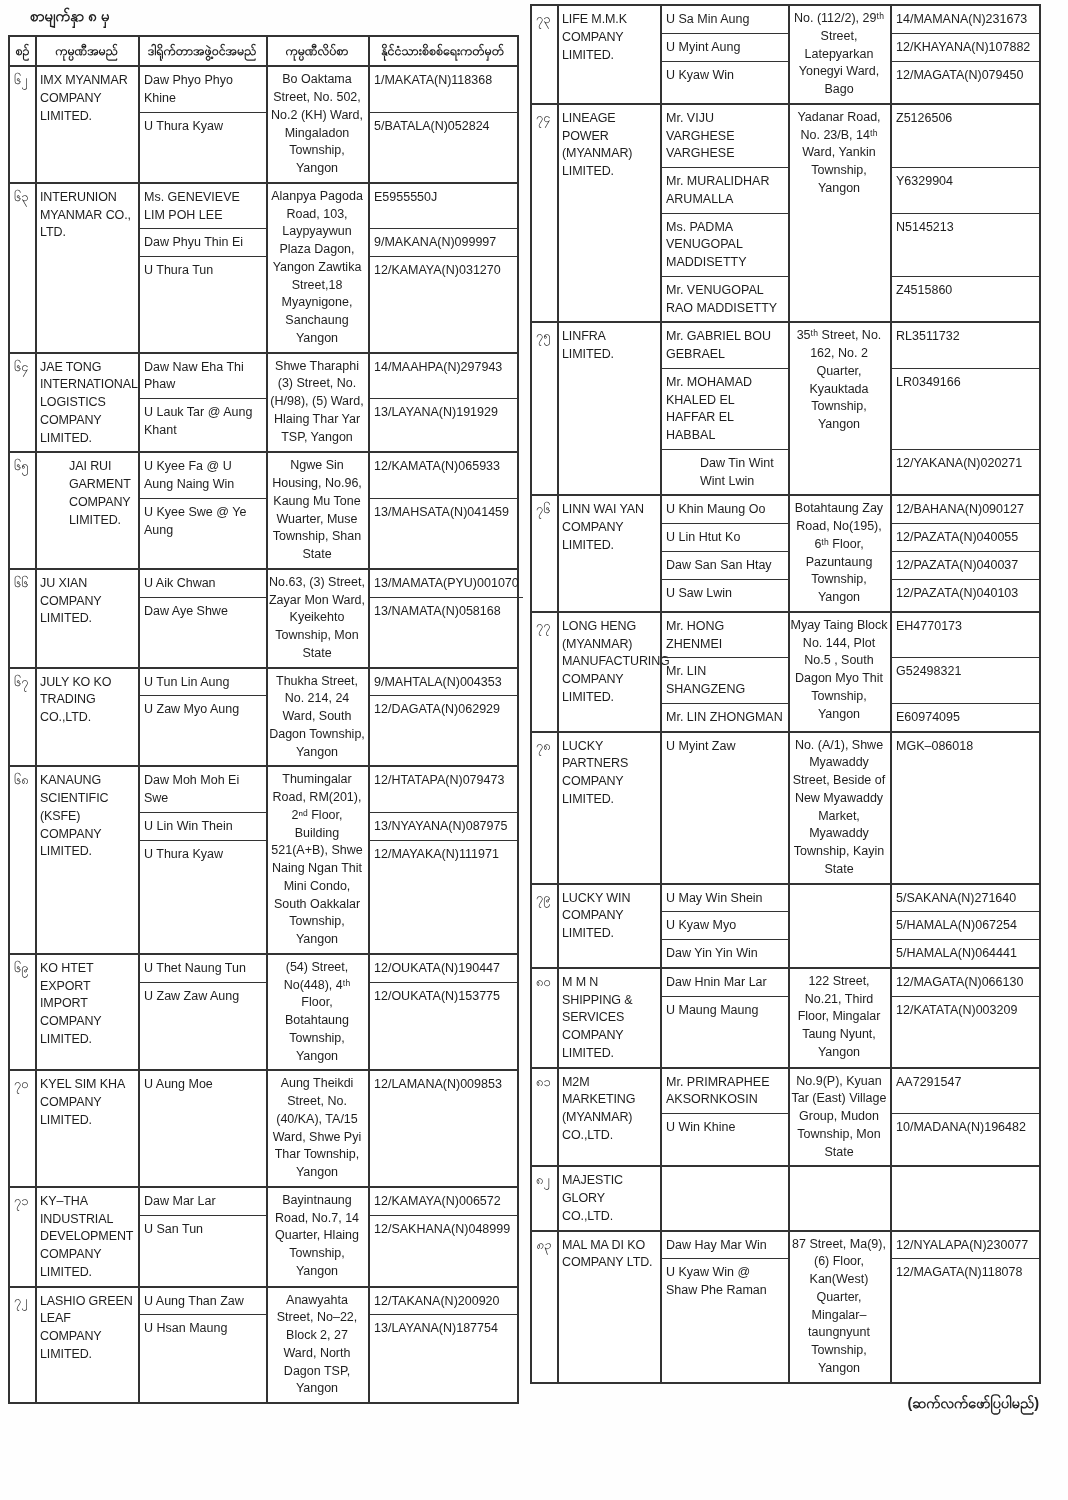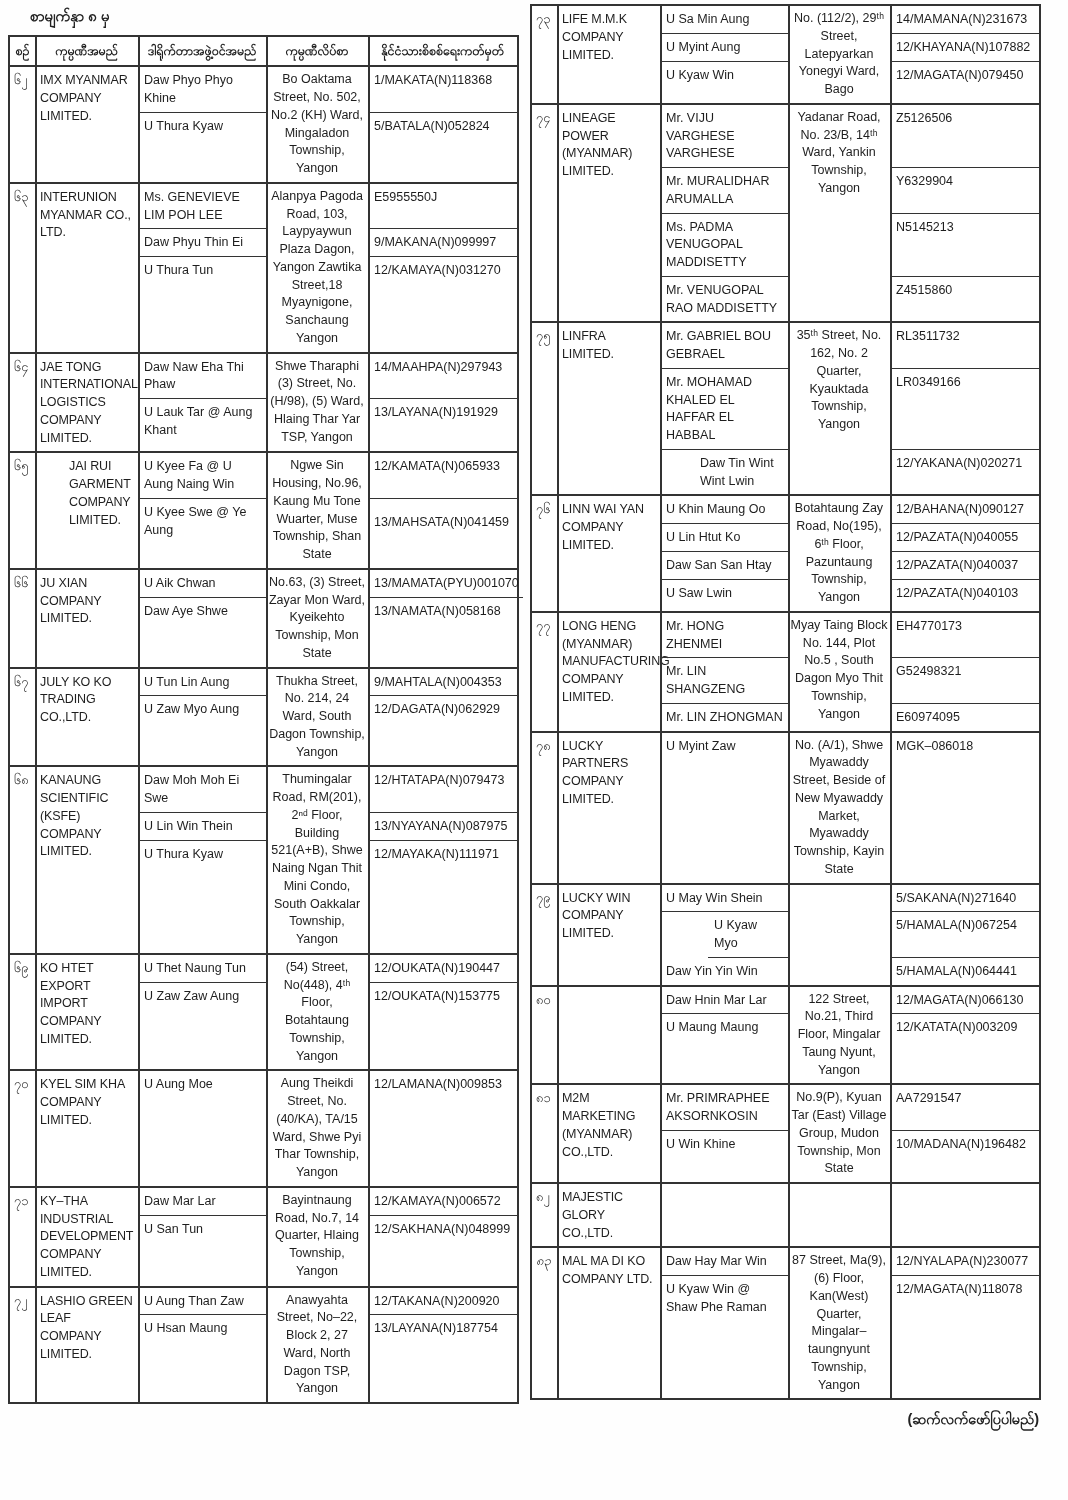--- a/index.html
+++ b/index.html
@@ -124,21 +124,21 @@
             <div class="vline" style="left: 25px;"></div>
             <div class="vline" style="left: 128px;"></div>
             <div class="vline" style="left: 256px;"></div>
             <div class="vline" style="left: 358px;"></div>
             <div class="cell serial" style="grid-area: 1 / 1 / 4;">၆၅</div>
             <div class="cell cname" style="grid-area: 1 / 2 / 4; padding-left: 34px;">JAI RUI GARMENT COMPANY LIMITED.</div>
             <div class="cell director sub-border" style="grid-area: 1 / 3 / 2;">U Kyee Fa @ U Aung Naing Win</div>
             <div class="cell director" style="grid-area: 2 / 3 / 3;">U Kyee Swe @ Ye Aung</div>
             <div class="cell address" style="grid-area: 1 / 4 / 4;">Ngwe Sin Housing, No.96, Kaung Mu Tone Wuarter, Muse Township, Shan State</div>
             <div class="cell nrc sub-border" style="grid-area: 1 / 5 / 2;">12/KAMATA(N)065933</div>
-            <div class="cell nrc" style="grid-area: 2 / 5 / 3; margin-top: 10px;">13/MAHSATA(N)041459</div>
+            <div class="cell nrc" style="grid-area: 2 / 5 / 3;">13/MAHSATA(N)041459</div>
           </div>
           <div class="c-row" style="grid-template-rows: repeat(2, auto) 1fr;">
             <div class="vline" style="left: 25px;"></div>
             <div class="vline" style="left: 128px;"></div>
             <div class="vline" style="left: 256px;"></div>
             <div class="vline" style="left: 358px;"></div>
             <div class="cell serial" style="grid-area: 1 / 1 / 4;">၆၆</div>
             <div class="cell cname" style="grid-area: 1 / 2 / 4;">JU XIAN COMPANY LIMITED.</div>
             <div class="cell director sub-border" style="grid-area: 1 / 3 / 2;">U Aik Chwan</div>
             <div class="cell director" style="grid-area: 2 / 3 / 3;">Daw Aye Shwe</div>
@@ -322,32 +322,33 @@
             <div class="cell nrc" style="grid-area: 1 / 5 / 2;">MGK–086018</div>
           </div>
           <div class="c-row" style="grid-template-rows: repeat(3, auto) 1fr;">
             <div class="vline" style="left: 25px;"></div>
             <div class="vline" style="left: 128px;"></div>
             <div class="vline" style="left: 256px;"></div>
             <div class="vline" style="left: 358px;"></div>
             <div class="cell serial" style="grid-area: 1 / 1 / 5;">၇၉</div>
             <div class="cell cname" style="grid-area: 1 / 2 / 5;">LUCKY WIN COMPANY LIMITED.</div>
             <div class="cell director sub-border" style="grid-area: 1 / 3 / 2;">U May Win Shein</div>
-            <div class="cell director sub-border" style="grid-area: 2 / 3 / 3; margin-left: 48px;">U Kyaw Myo</div>
+            <div class="cell director sub-border" style="grid-area: 2 / 3 / 3;">U Kyaw Myo</div>
             <div class="cell director" style="grid-area: 3 / 3 / 4;">Daw Yin Yin Win</div>
             <div class="cell nrc sub-border" style="grid-area: 1 / 5 / 2;">5/SAKANA(N)271640</div>
             <div class="cell nrc sub-border" style="grid-area: 2 / 5 / 3;">5/HAMALA(N)067254</div>
             <div class="cell nrc" style="grid-area: 3 / 5 / 4;">5/HAMALA(N)064441</div>
           </div>
           <div class="c-row" style="grid-template-rows: repeat(2, auto) 1fr;">
             <div class="vline" style="left: 25px;"></div>
             <div class="vline" style="left: 128px;"></div>
             <div class="vline" style="left: 256px;"></div>
             <div class="vline" style="left: 358px;"></div>
             <div class="cell serial" style="grid-area: 1 / 1 / 4;">၈၀</div>
+            <div class="cell cname" style="grid-area: 1 / 2 / 4;">M M N SHIPPING &amp; SERVICES COMPANY LIMITED.</div>
             <div class="cell director sub-border" style="grid-area: 1 / 3 / 2;">Daw Hnin Mar Lar</div>
             <div class="cell director" style="grid-area: 2 / 3 / 3;">U Maung Maung</div>
             <div class="cell address" style="grid-area: 1 / 4 / 4;">122 Street, No.21, Third Floor, Mingalar Taung Nyunt, Yangon</div>
             <div class="cell nrc sub-border" style="grid-area: 1 / 5 / 2;">12/MAGATA(N)066130</div>
             <div class="cell nrc" style="grid-area: 2 / 5 / 3;">12/KATATA(N)003209</div>
           </div>
           <div class="c-row" style="grid-template-rows: repeat(2, auto) 1fr;">
             <div class="vline" style="left: 25px;"></div>
             <div class="vline" style="left: 128px;"></div>
             <div class="vline" style="left: 256px;"></div>

